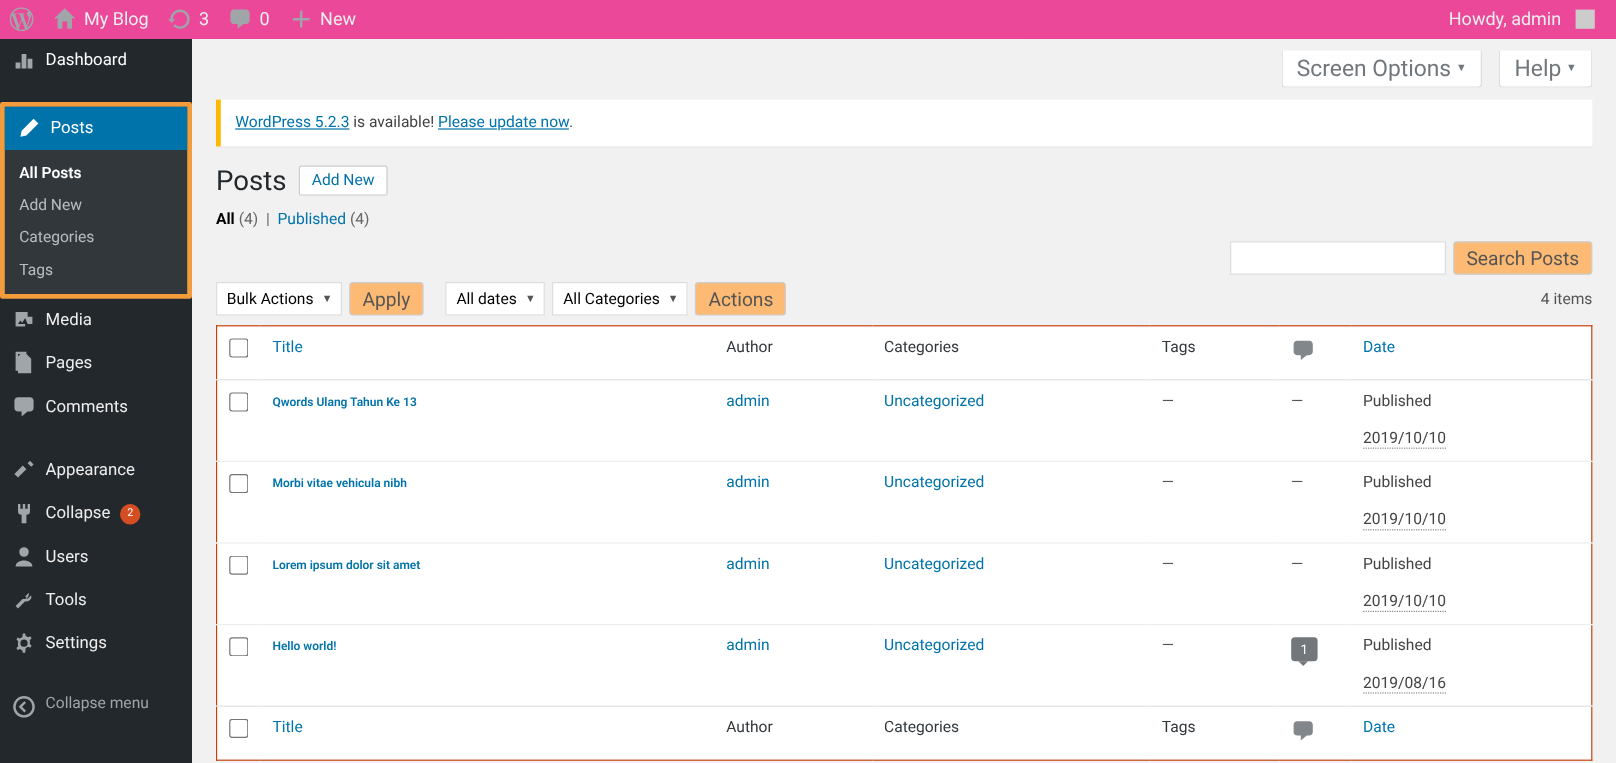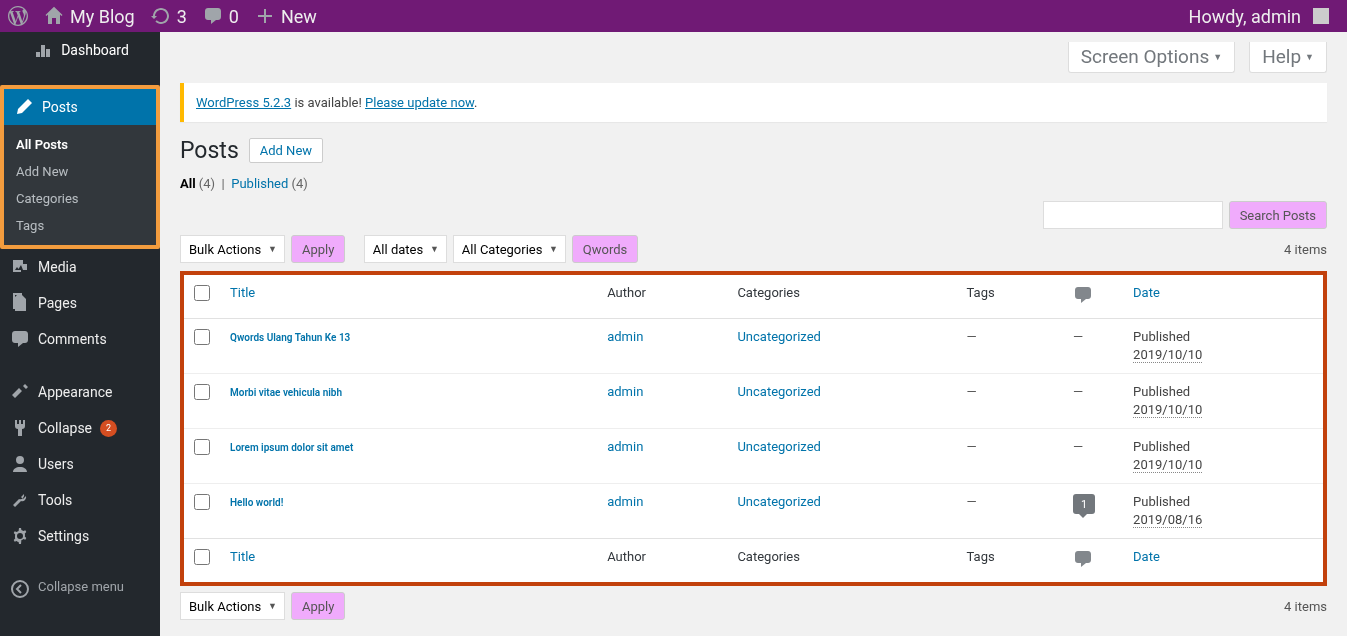--- a/index.html
+++ b/index.html
@@ -1,31 +1,31 @@
 <!DOCTYPE html>
 <html><head>
 <meta charset="utf-8">
 <style>
 * { margin: 0; padding: 0; box-sizing: border-box; font-family: -apple-system, BlinkMacSystemFont, "Segoe UI", Roboto, sans-serif; }
 body { background: #f1f1f1; font-size: 13px; color: #444; }
 a { text-decoration: none; }
 
 
-.adminbar { position: fixed; top: 0; left: 0; right: 0; height: 32px; background: #701a75; color: #eee; display: flex; align-items: center; z-index: 1000; font-size: 18px; }
+.adminbar { position: fixed; top: 0; left: 0; right: 0; height: 32px; background: #ec4899; color: #eee; display: flex; align-items: center; z-index: 1000; font-size: 15px; }
 .adminbar-left { display: flex; align-items: center; height: 100%; }
 .adminbar-right { margin-left: auto; display: flex; align-items: flex-end; height: 100%; padding-right: 10px; }
 .ab-item { display: flex; align-items: center; height: 32px; padding: 0 8px; color: #eee; cursor: pointer; gap: 6px; }
 .ab-icon { width: 20px; height: 20px; display: flex; align-items: center; justify-content: center; }
 .ab-icon svg { fill: #a0a5aa; width: 20px; height: 20px; }
 .avatar { width: 16px; height: 16px; background: #ccc; margin-left: 6px; }
 
 
 .adminmenu { position: fixed; top: 32px; left: 0; bottom: 0; width: 160px; background: #23282d; color: #eee; overflow: hidden; }
 .menu-item { display: flex; align-items: center; padding: 8px 8px 8px 10px; color: #eee; cursor: pointer; gap: 8px; font-size: 14px; min-height: 34px; }
-.menu-item.top { color: #fff; justify-content: center; }
+.menu-item.top { color: #fff; }
 .menu-item.current { background: #0073aa; color: #fff; }
 .menu-item.current .menu-icon svg { fill: #fff; }
 .menu-icon { width: 20px; height: 20px; display: flex; align-items: center; justify-content: center; flex-shrink: 0; }
 .menu-icon svg { width: 20px; height: 20px; fill: #a0a5aa; }
 .menu-sep { height: 5px; margin: 6px 0; }
 .submenu-wrap { background: #32373c; border: 4px solid #f39c3e; border-radius: 2px; margin: 0; }
 .submenu { padding: 6px 0; }
 .submenu-item { display: block; padding: 6px 12px; color: rgba(240,245,250,0.7); font-size: 13px; cursor: pointer; }
 .submenu-item.current { color: #fff; font-weight: 600; }
 .collapse-item { display: flex; align-items: flex-start; padding: 8px 10px; color: #a0a5aa; cursor: pointer; gap: 8px; font-size: 13px; }
@@ -47,40 +47,40 @@
 
 .subsubsub { margin: 8px 0 10px; color: #666; font-size: 13px; }
 .subsubsub strong { color: #000; }
 .subsubsub a { color: #0073aa; }
 
 .tablenav { display: flex; align-items: center; margin: 6px 0; }
 .tablenav .actions { display: flex; gap: 6px; align-items: center; }
 .tablenav select { height: 28px; border: 1px solid #ddd; background: #fff; padding: 0 22px 0 8px; font-size: 13px; appearance: none; position: relative; }
 .select-wrap { position: relative; display: inline-block; }
 .select-wrap::after { content: "▼"; font-size: 9px; position: absolute; right: 8px; top: 50%; transform: translateY(-50%); pointer-events: none; color: #555; }
-.button { height: 28px; border: 1px solid #ccc; background: #f0abfc; padding: 0 10px; font-size: 13px; border-radius: 3px; cursor: pointer; color: #555; }
+.button { height: 28px; border: 1px solid #ccc; background: #fdba74; padding: 0 10px; font-size: 16px; border-radius: 3px; cursor: pointer; color: #555; }
 .search-box { margin-left: auto; display: flex; gap: 6px; align-items: center; }
 .search-box input[type=search] { height: 28px; border: 1px solid #ddd; padding: 0 8px; width: 180px; }
 .tablenav-pages { margin-left: auto; font-size: 13px; color: #555; }
 
-table.wp-list { width: 100%; border-collapse: collapse; background: #fff; border: 4px solid #c2410c; margin: 8px 0 4px; }
+table.wp-list { width: 100%; border-collapse: collapse; background: #fff; border: 1px solid #c2410c; margin: 8px 0 4px; }
 table.wp-list th, table.wp-list td { text-align: left; padding: 10px 10px; vertical-align: top; font-size: 13px; }
 table.wp-list thead th, table.wp-list tfoot th { border-bottom: 1px solid #e1e1e1; font-weight: 400; color: #32373c; }
 table.wp-list tfoot th { border-top: 1px solid #e1e1e1; border-bottom: none; }
 table.wp-list thead th a, table.wp-list tfoot th a { color: #0073aa; }
 table.wp-list tbody tr { border-bottom: 1px solid #eee; }
 table.wp-list tbody tr:last-child { border-bottom: none; }
 .check-col { width: 32px; text-align: center; }
 .check-col input { width: 16px; height: 16px; }
 .col-title { width: 33%; }
 .row-title { color: #0073aa; font-weight: 600; font-size: 10px; }
 .row-link { color: #0073aa; }
 .val-dash { color: #555; }
 .col-date .status { color: #444; }
-.col-date .date { color: #444; border-bottom: 1px dotted #888; display: inline-block; margin-top: 3px; }
+.col-date .date { color: #444; border-bottom: 1px dotted #888; display: inline-block; margin-top: 16px; }
 .comment-bubble { width: 20px; height: 20px; display: inline-block; }
 .comment-bubble svg { width: 20px; height: 20px; fill: #82878c; }
 .comment-count { display: inline-flex; align-items: center; justify-content: center; background: #72777c; color: #fff; font-size: 11px; min-width: 22px; height: 20px; border-radius: 3px; position: relative; }
 .comment-count::after { content: ""; position: absolute; bottom: -4px; left: 6px; border: 4px solid transparent; border-top-color: #72777c; border-bottom: none; }
 
 .top-nav-under-filters { display: flex; align-items: center; margin-bottom: 0; }
 </style>
 </head>
 <body>
 
@@ -273,21 +273,21 @@
       </div>
     </div>
 
     <div class="tablenav top-nav-under-filters">
       <div class="actions">
         <span class="select-wrap"><select><option>Bulk Actions</option></select></span>
         <button class="button">Apply</button>
         &nbsp;&nbsp;
         <span class="select-wrap"><select><option>All dates</option></select></span>
         <span class="select-wrap"><select><option>All Categories</option></select></span>
-        <button class="button">Qwords</button>
+        <button class="button">Actions</button>
       </div>
       <div class="tablenav-pages">4 items</div>
     </div>
 
     <table class="wp-list">
       <thead>
         <tr>
           <th class="check-col"><input type="checkbox" style=""></th>
           <th class="col-title"><a>Title</a></th>
           <th>Author</th>

